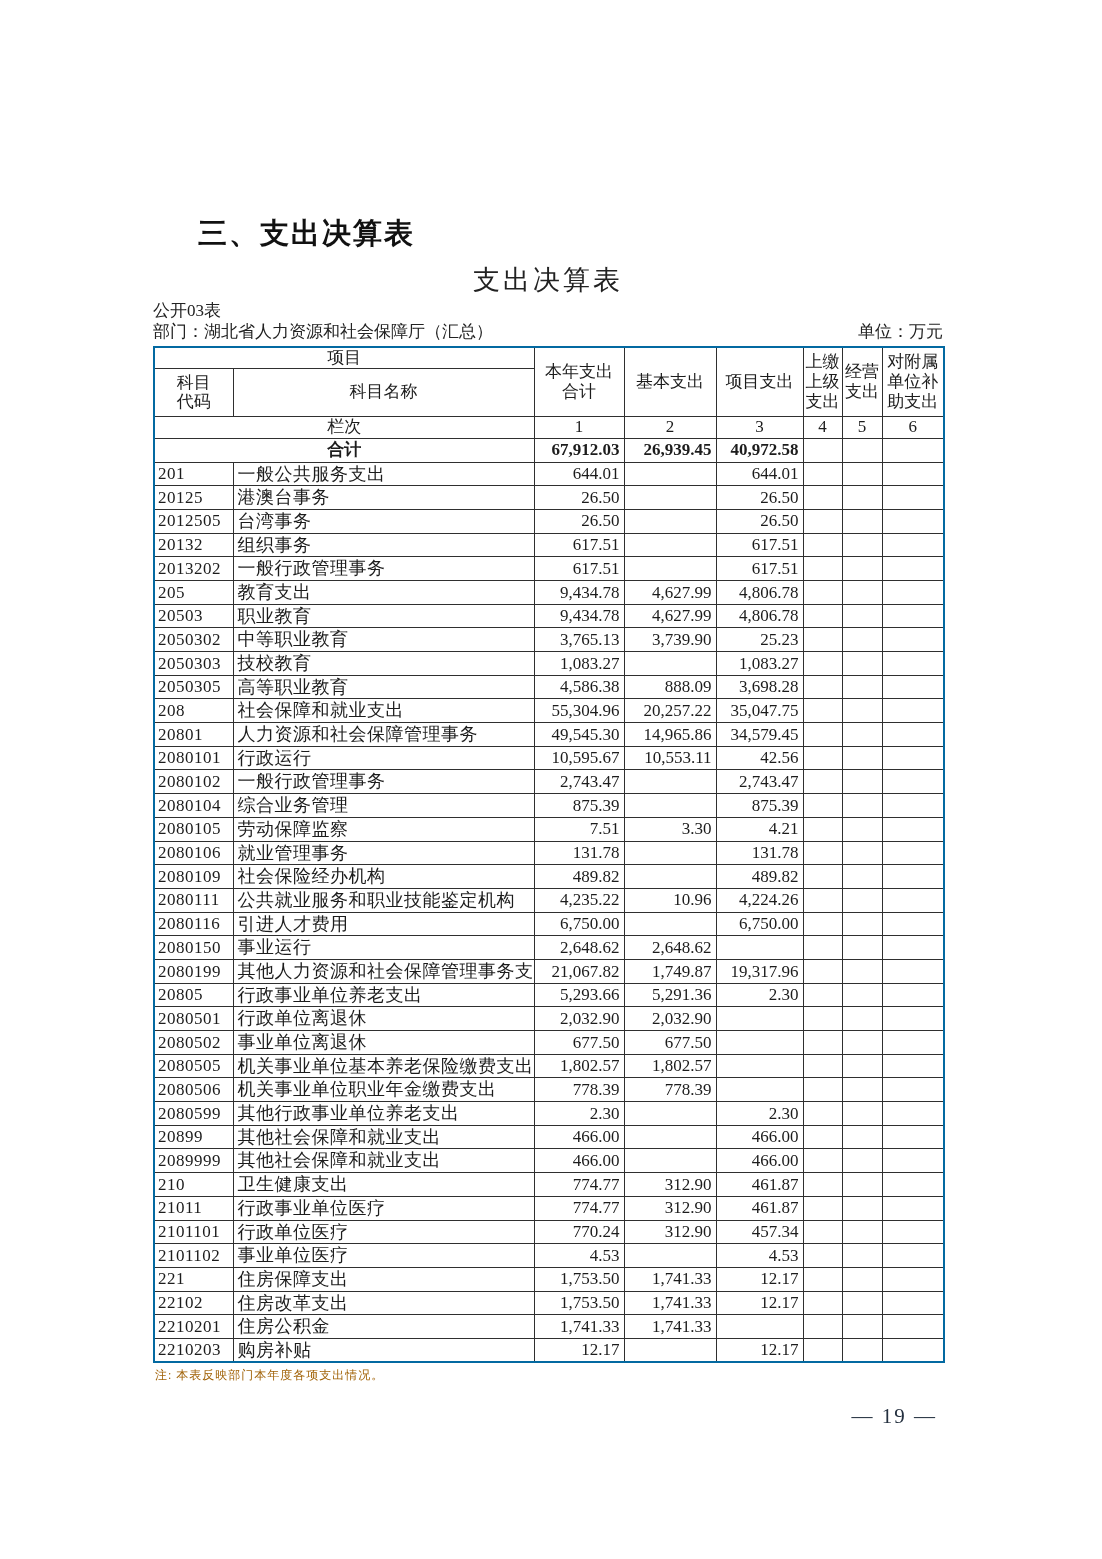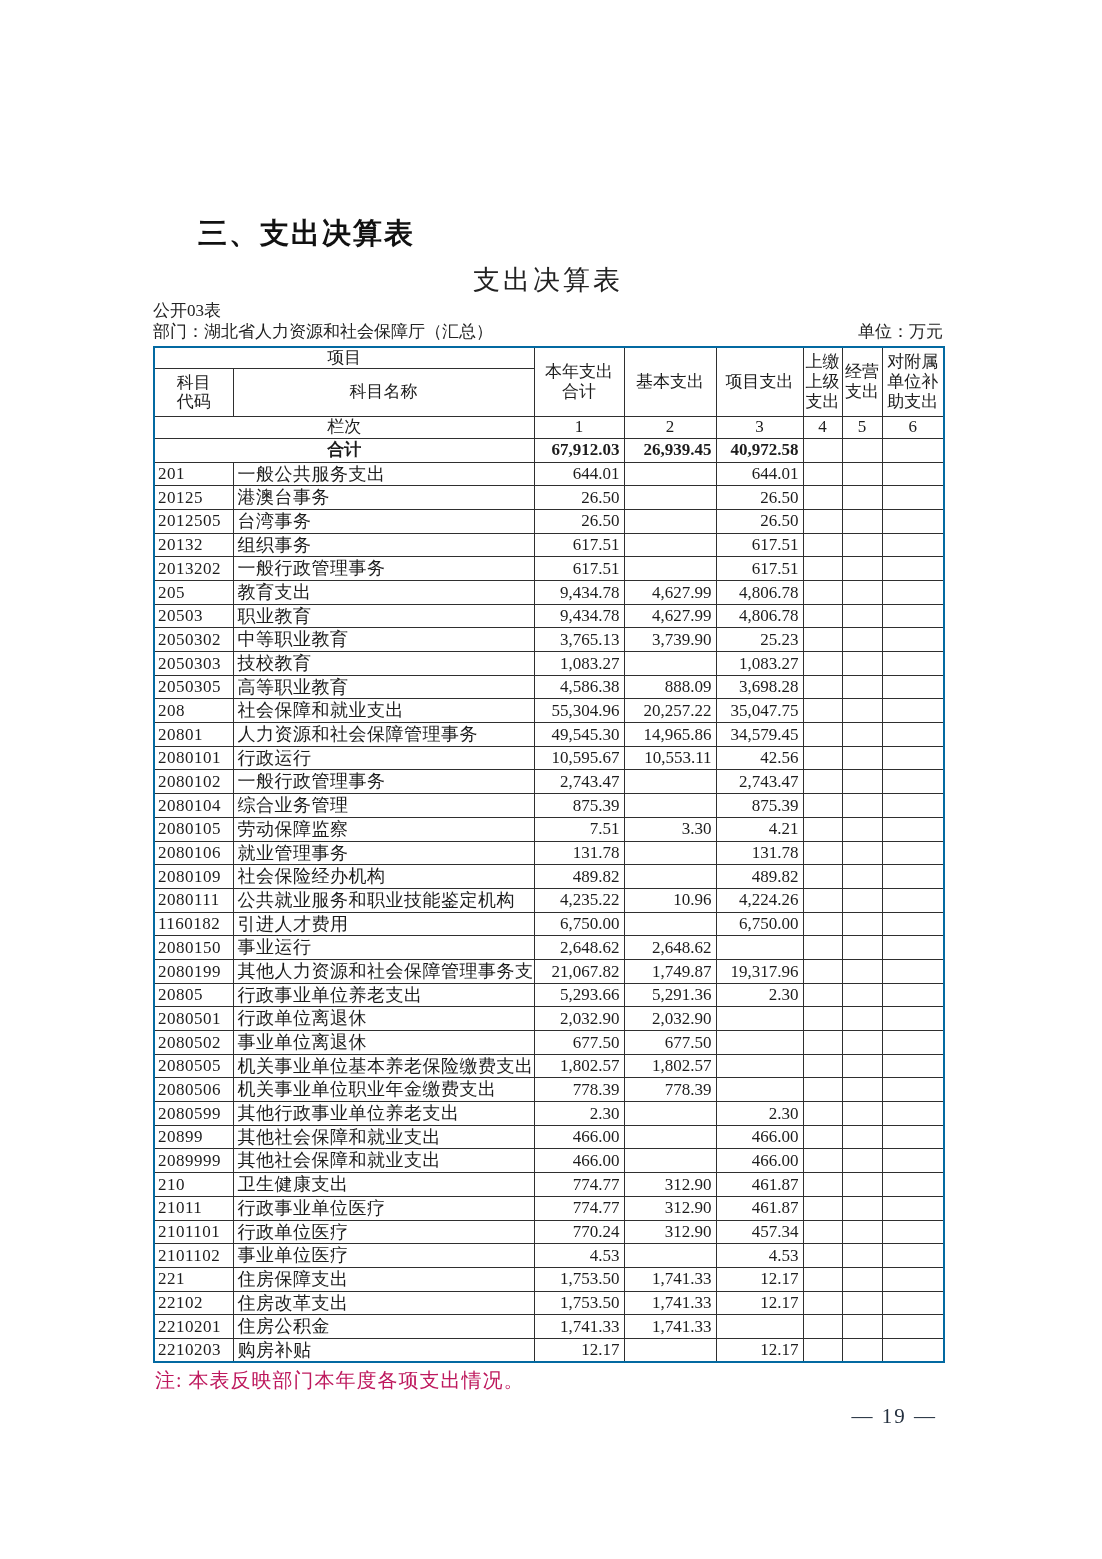--- a/index.html
+++ b/index.html
@@ -57,21 +57,21 @@
   th.center, td.center { text-align: center; }
   th.multiline { white-space: pre-line; font-size: 17px; line-height: 1.18; }
   td.code { text-align: left; padding-left: 3px; font-size: 17px; letter-spacing: 0.5px; white-space: nowrap; }
   td.name { text-align: left; padding-left: 4px; font-size: 18px; letter-spacing: 0.5px; white-space: nowrap; }
   td.num  { text-align: right; padding-right: 4px; font-size: 17px; white-space: nowrap; }
   tr.total-row td { font-weight: bold; font-size: 17px; }
   tr.total-row td.num { padding-right: 4px; }
 
   .note {
     position: absolute; left: 155px; top: 1367px;
-    font-size: 20px; letter-spacing: 1px; color: #be185d;
+    font-size: 12px; letter-spacing: 1px; color: #a16207;
     white-space: nowrap;
   }
   .page-number {
     position: absolute; left: 147px; top: 1404px; width: 790px;
     text-align: right; font-size: 21px; color: #24303f;
     letter-spacing: 2px;
   }
 </style>
 </head>
 <body>
@@ -325,21 +325,21 @@
           <td class="code">2080111</td>
           <td class="name">公共就业服务和职业技能鉴定机构</td>
           <td class="num">4,235.22</td>
           <td class="num">10.96</td>
           <td class="num">4,224.26</td>
           <td class="num"></td>
           <td class="num"></td>
           <td class="num"></td>
         </tr>
         <tr>
-          <td class="code">1160182</td>
+          <td class="code">2080116</td>
           <td class="name">引进人才费用</td>
           <td class="num">6,750.00</td>
           <td class="num"></td>
           <td class="num">6,750.00</td>
           <td class="num"></td>
           <td class="num"></td>
           <td class="num"></td>
         </tr>
         <tr>
           <td class="code">2080150</td>

